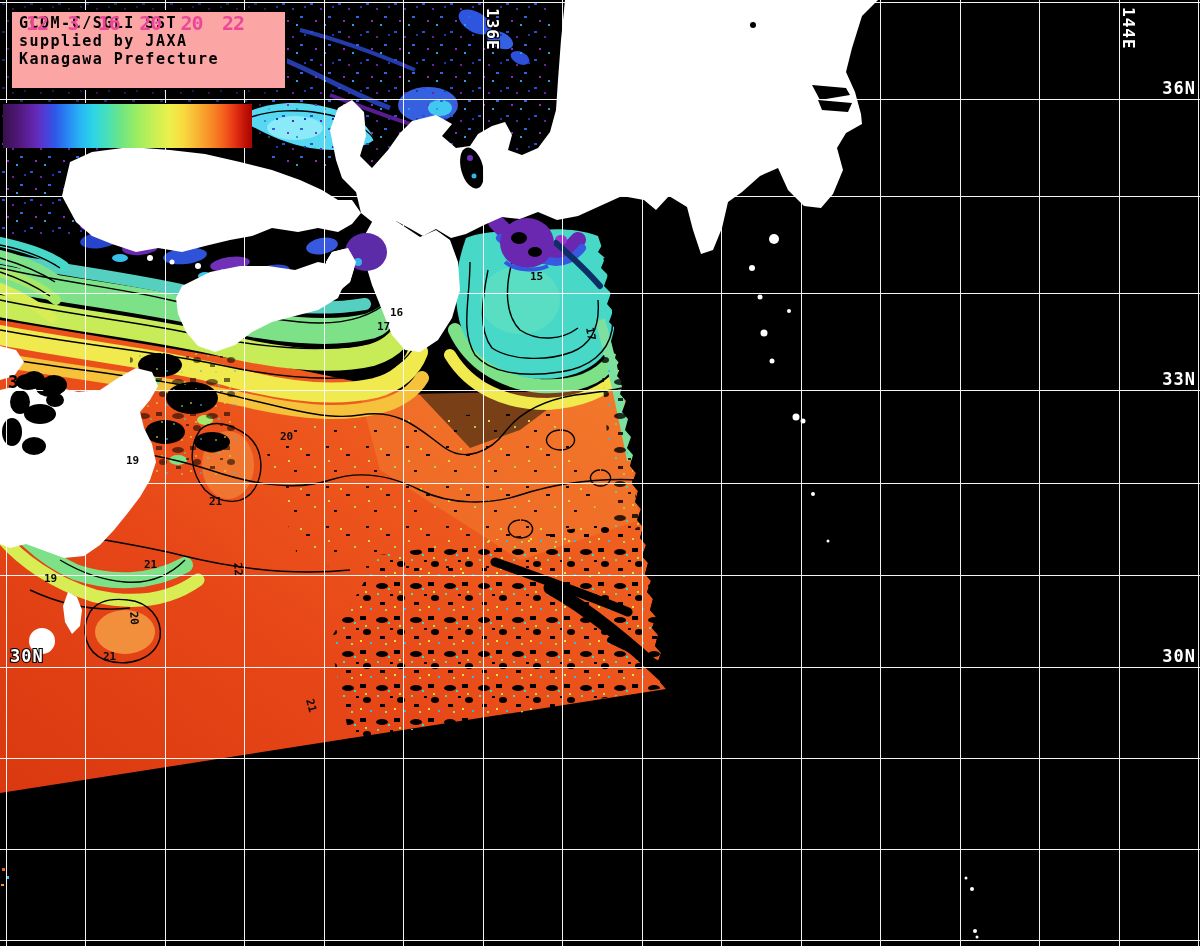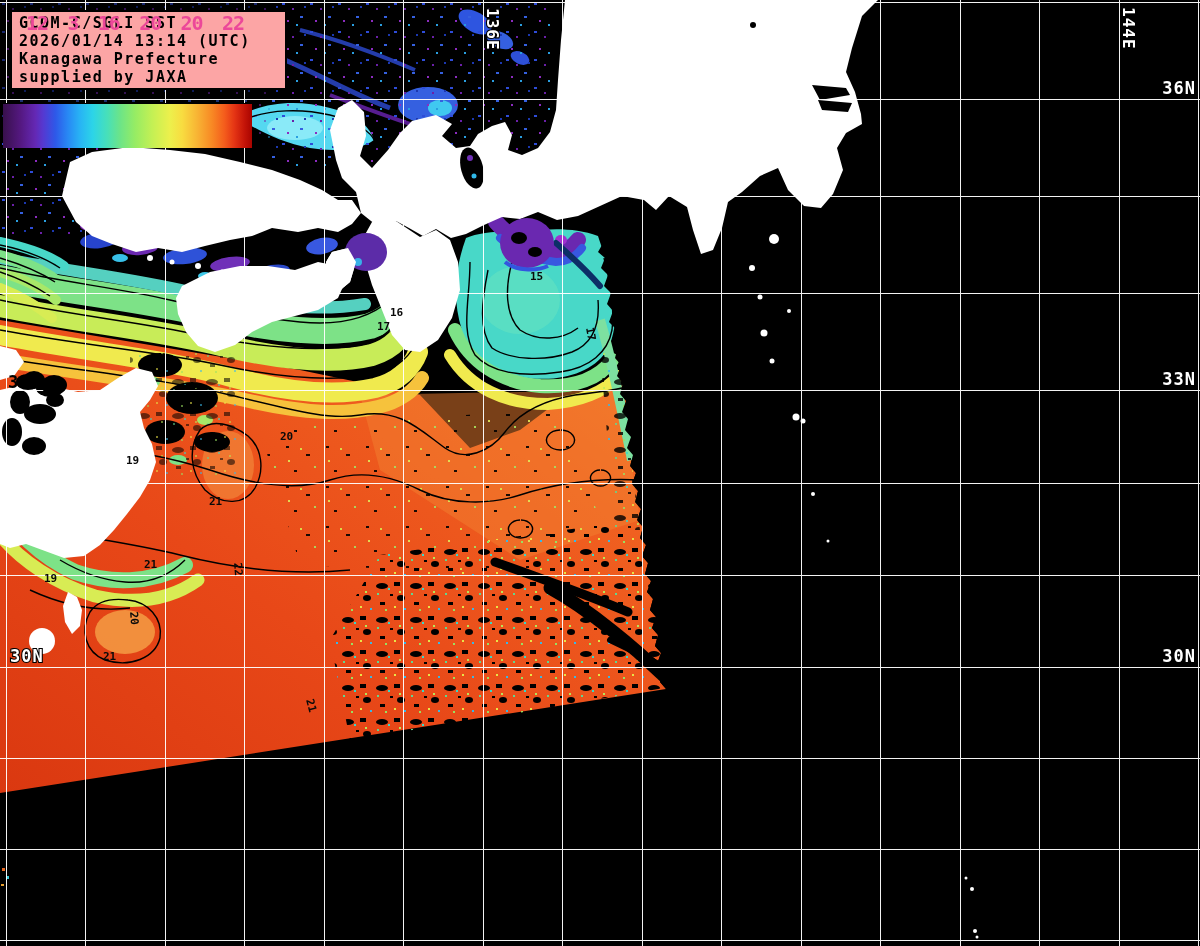--- a/index.html
+++ b/index.html
@@ -332,23 +332,22 @@
     <text class="clabel" x="209" y="505">21</text>
     <text class="clabel" x="144" y="568">21</text>
     <text class="clabel" x="103" y="660">21</text>
     <text class="clabel" x="306" y="700" transform="rotate(75 306 700)">21</text>
     <text class="clabel" x="234" y="563" transform="rotate(85 234 563)">22</text>
   </g>
 </svg>
 
   <div id="titlebox">
     <div class="tline">GCOM-C/SGLI SST</div>
-    <div class="tline">2026/01/14 13:14 (UTC)</div>
+    <div class="tline">supplied by JAXA</div>
     <div class="tline">Kanagawa Prefecture</div>
-    <div class="tline">supplied by JAXA</div>
   </div>
 
   <div id="colorbar">
     <div style="width: 100%; height: 100%; background: linear-gradient(to right, rgb(56, 16, 76) 0%, rgb(84, 24, 128) 7%, rgb(100, 40, 180) 13%, rgb(86, 56, 208) 16%, rgb(46, 88, 232) 21%, rgb(40, 136, 244) 26%, rgb(40, 180, 244) 31%, rgb(44, 212, 232) 36%, rgb(72, 224, 184) 42%, rgb(108, 228, 136) 47%, rgb(150, 236, 100) 53%, rgb(196, 240, 84) 60%, rgb(236, 240, 76) 67%, rgb(248, 220, 64) 72%, rgb(248, 180, 52) 78%, rgb(248, 136, 36) 84%, rgb(244, 92, 28) 89%, rgb(228, 52, 20) 93%, rgb(196, 20, 8) 97%, rgb(168, 4, 0) 100%);"></div>
   </div>
   <div id="cbticks">
     <span>12</span>
     <span>3</span>
     <span>16</span>
     <span>20</span>

